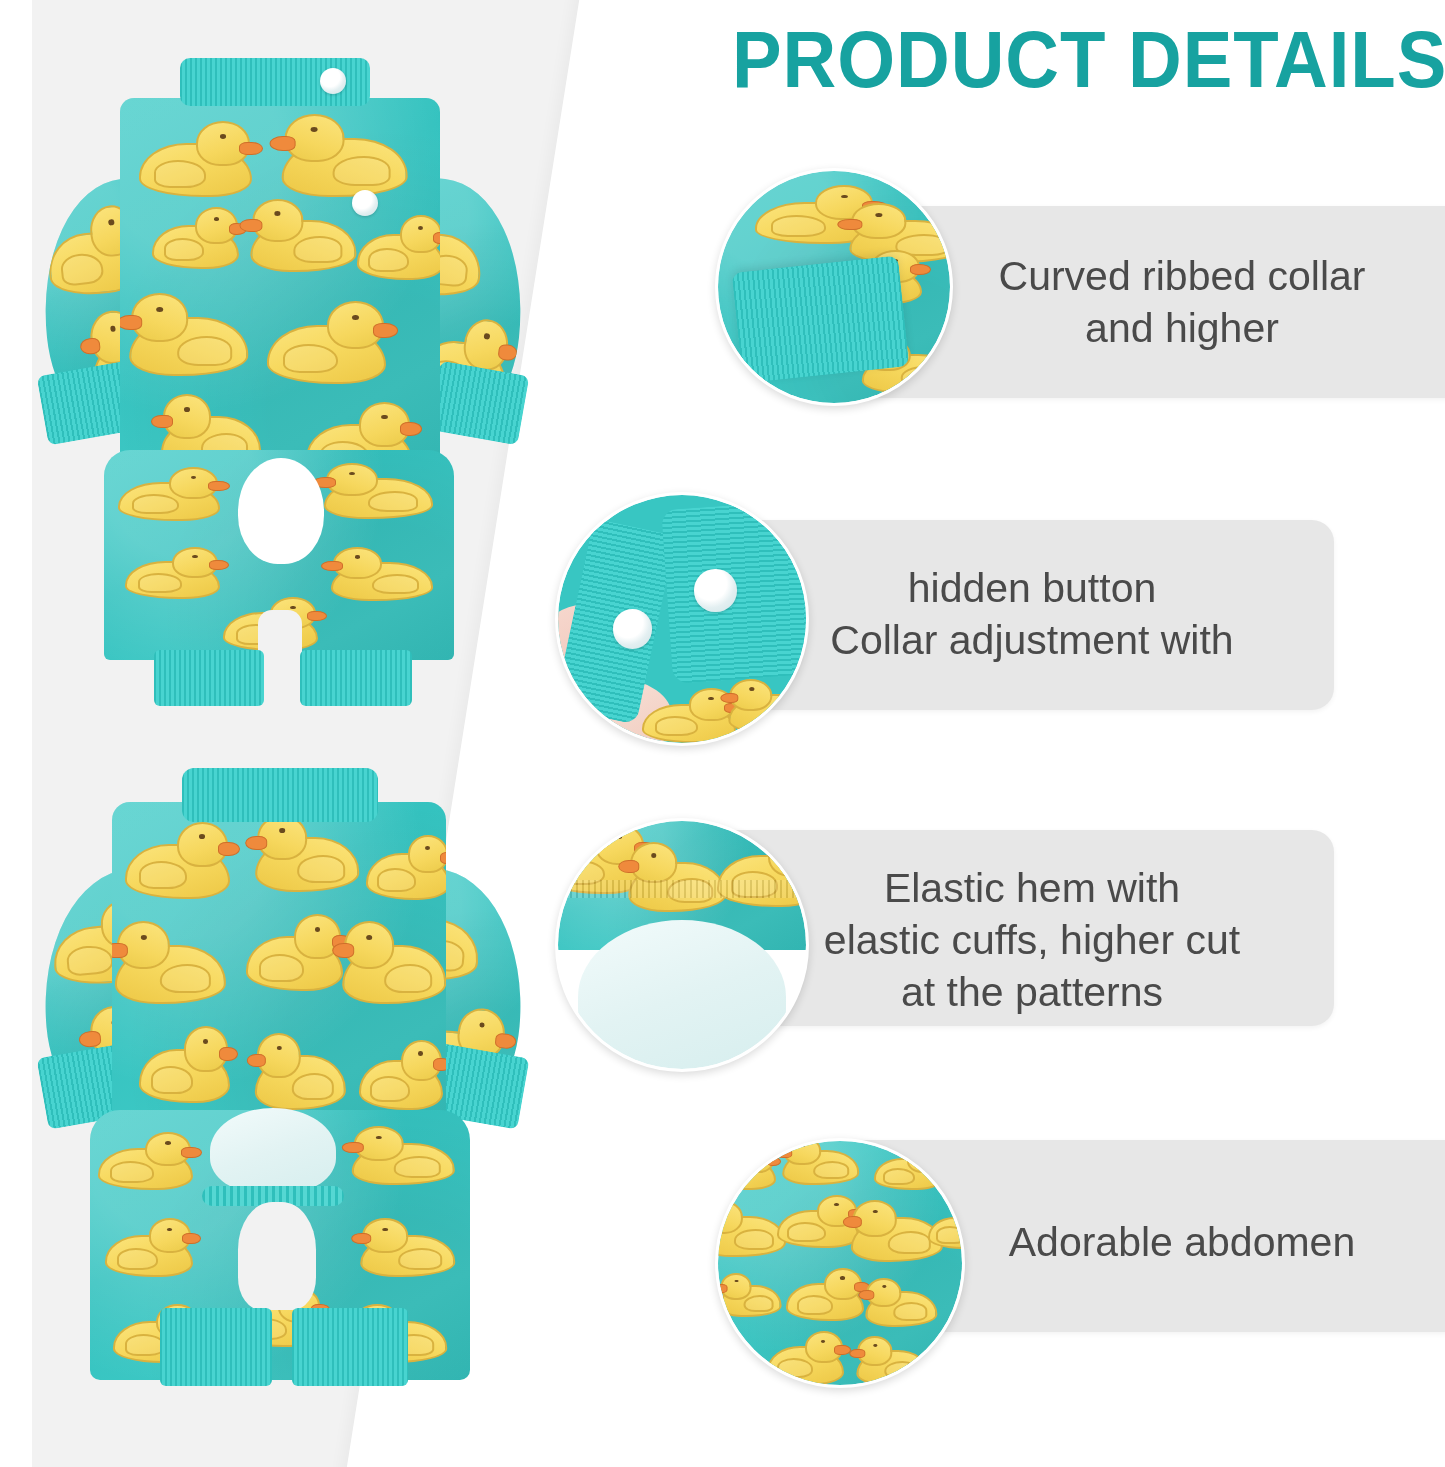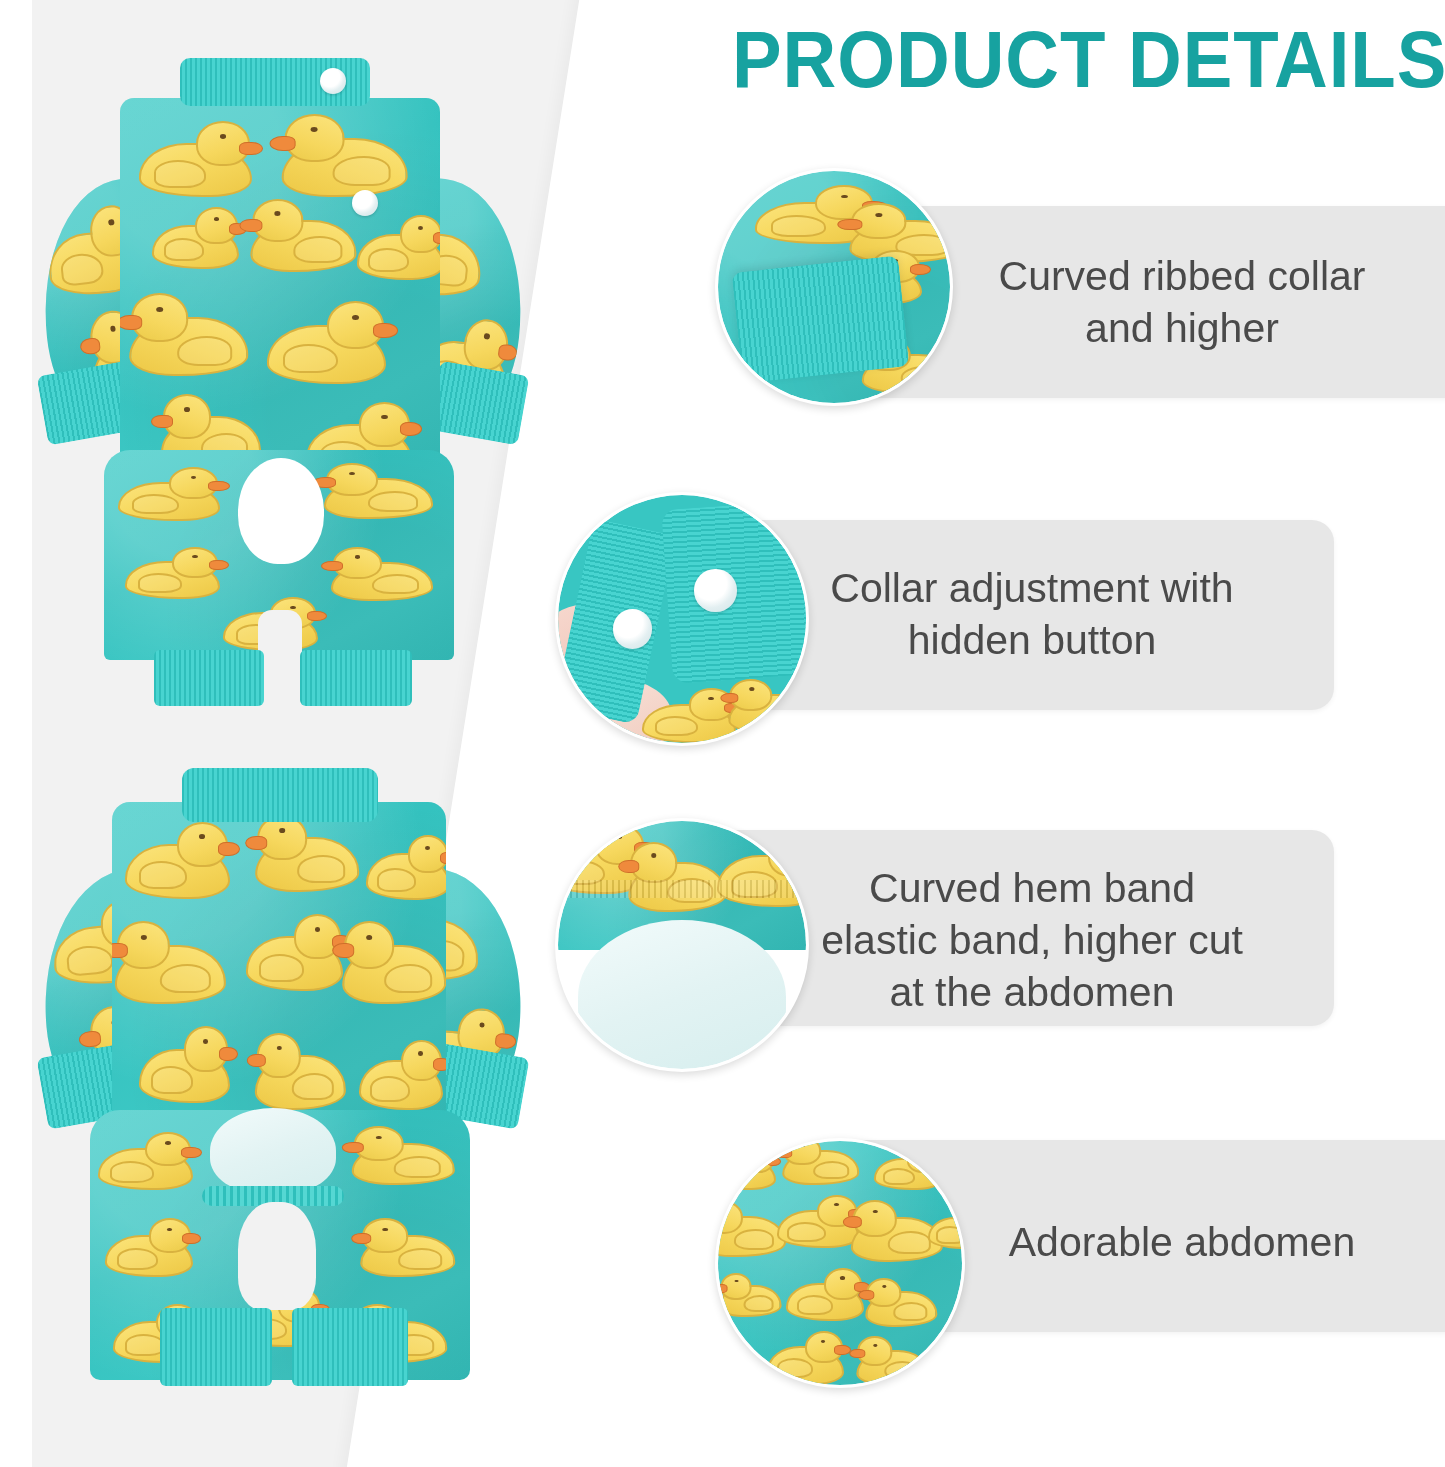--- a/index.html
+++ b/index.html
@@ -543,22 +543,22 @@
             <div class="wing"></div>
           </div>
 
         <div class="rib-h" style="position:absolute;left:6%;top:12%;width:34%;height:78%;border-radius:14px;transform:rotate(12deg);"></div>
         <div class="rib-h" style="position:absolute;left:44%;top:4%;width:58%;height:70%;border-radius:16px;transform:rotate(-4deg);"></div>
         <div class="snap" style="left:22%;top:46%;width:16%;height:16%;"></div>
         <div class="snap" style="left:55%;top:30%;width:17%;height:17%;"></div>
       </div>
     </div>
     <div class="ftext" style="left:720px;top:562px;width:560px;">
+      <div>hidden button</div>
       <div>Collar adjustment with</div>
-      <div>hidden button</div>
     </div>
   </div>
 
   <div class="feature">
     <div class="fpanel" style="left:620px;top:830px;width:682px;height:196px;"></div>
     <div class="circle" style="left:523px;top:818px;width:248px;height:248px;">
       <div class="inner">
         <div style="position:absolute;left:0;top:0;right:0;height:52%;overflow:hidden;">
           <div class="fabric"></div>
           <div class="duck" style="left:-6%;top:2%;width:40%;height:56%;">
@@ -581,23 +581,23 @@
               <div class="eye"></div>
               <div class="wing"></div>
             </div>
           <div style="position:absolute;left:0;top:46%;width:100%;height:14%;
                       background:repeating-linear-gradient(90deg,rgba(0,0,0,0.10) 0 2px,rgba(255,255,255,0.12) 2px 6px);"></div>
         </div>
         <div class="lining" style="left:8%;top:40%;width:84%;height:62%;border-radius:50% 50% 42% 42%;"></div>
       </div>
     </div>
     <div class="ftext" style="left:700px;top:862px;width:600px;">
-      <div>Curved hem band</div>
-      <div>elastic band, higher cut</div>
-      <div>at the abdomen</div>
+      <div>Elastic hem with</div>
+      <div>elastic cuffs, higher cut</div>
+      <div>at the patterns</div>
     </div>
   </div>
 
   <div class="feature">
     <div class="fpanel" style="left:782px;top:1140px;width:658px;height:192px;"></div>
     <div class="circle" style="left:683px;top:1138px;width:244px;height:244px;">
       <div class="inner">
         <div class="fabric"></div>
         <div class="duck" style="left:-4%;top:2%;width:26%;height:18%;">
             <div class="body"></div>

